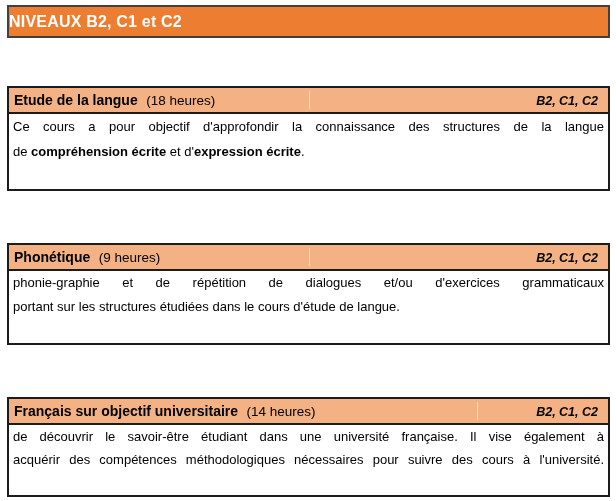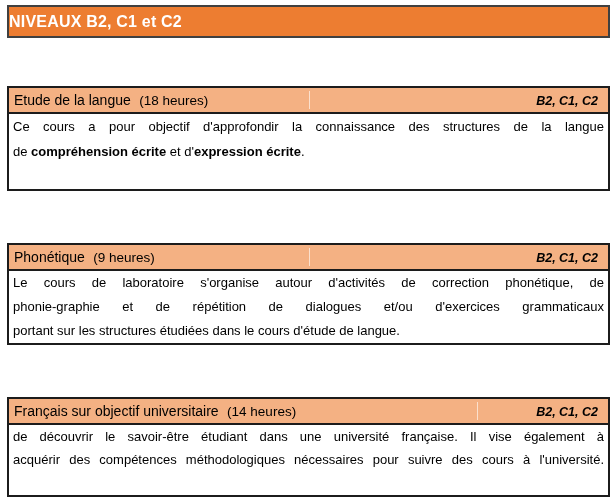--- a/index.html
+++ b/index.html
@@ -59,21 +59,21 @@
     overflow: hidden;
   }
   .sec3 .hcell-left { width: 469px; }
   .hcell-right {
     flex: 1;
     text-align: right;
     padding-right: 10px;
     white-space: nowrap;
   }
   .sec-title {
-    font-weight: 400;
+    font-weight: 700;
     font-size: 14px;
     color: #000;
   }
   .sec-hours {
     font-size: 13.5px;
     color: #000;
     margin-left: 4px;
   }
   .sec-levels {
     font-weight: 700;
@@ -127,21 +127,20 @@
   <div class="sec-header">
     <div class="hcell-left">
       <span class="sec-title">Phonétique</span>
       <span class="sec-hours">(9 heures)</span>
     </div>
     <div class="hcell-right">
       <span class="sec-levels">B2, C1, C2</span>
     </div>
   </div>
   <div class="sec-body">
-      <div class="line"><span>Le cours de laboratoire s'organise autour d'activités de correction phonétique, de</span></div>
       <div class="line"><span>phonie-graphie et de répétition de dialogues et/ou d'exercices grammaticaux</span></div>
       <div class="line align-left"><span>portant sur les structures étudiées dans le cours d'étude de langue.</span></div>
     </div>
 </div>
 
 <div class="sec sec3">
   <div class="sec-header">
     <div class="hcell-left">
       <span class="sec-title">Français sur objectif universitaire</span>
       <span class="sec-hours">(14 heures)</span>

